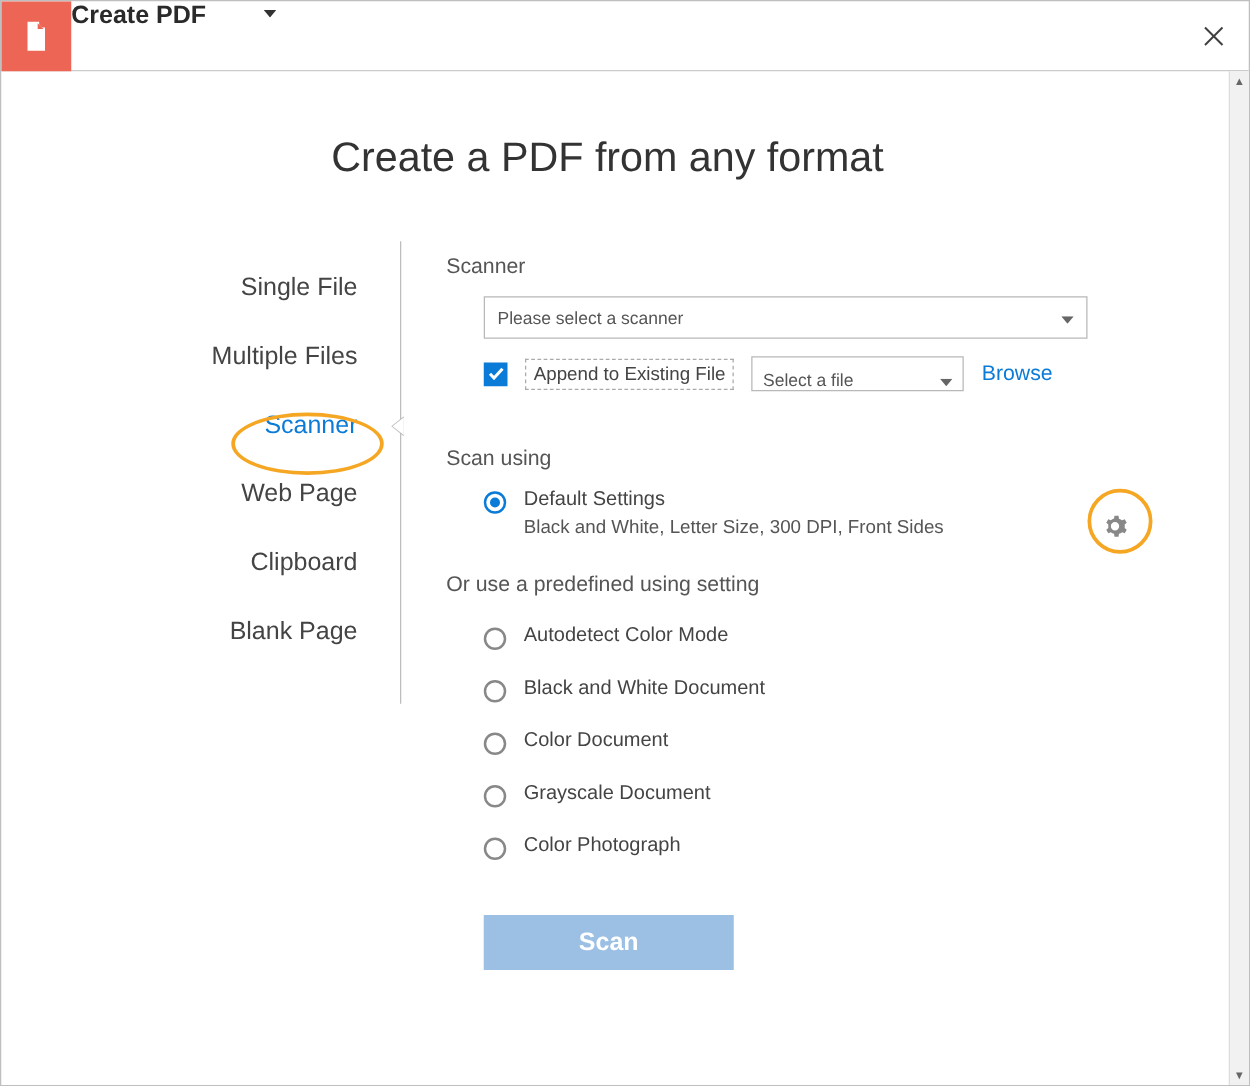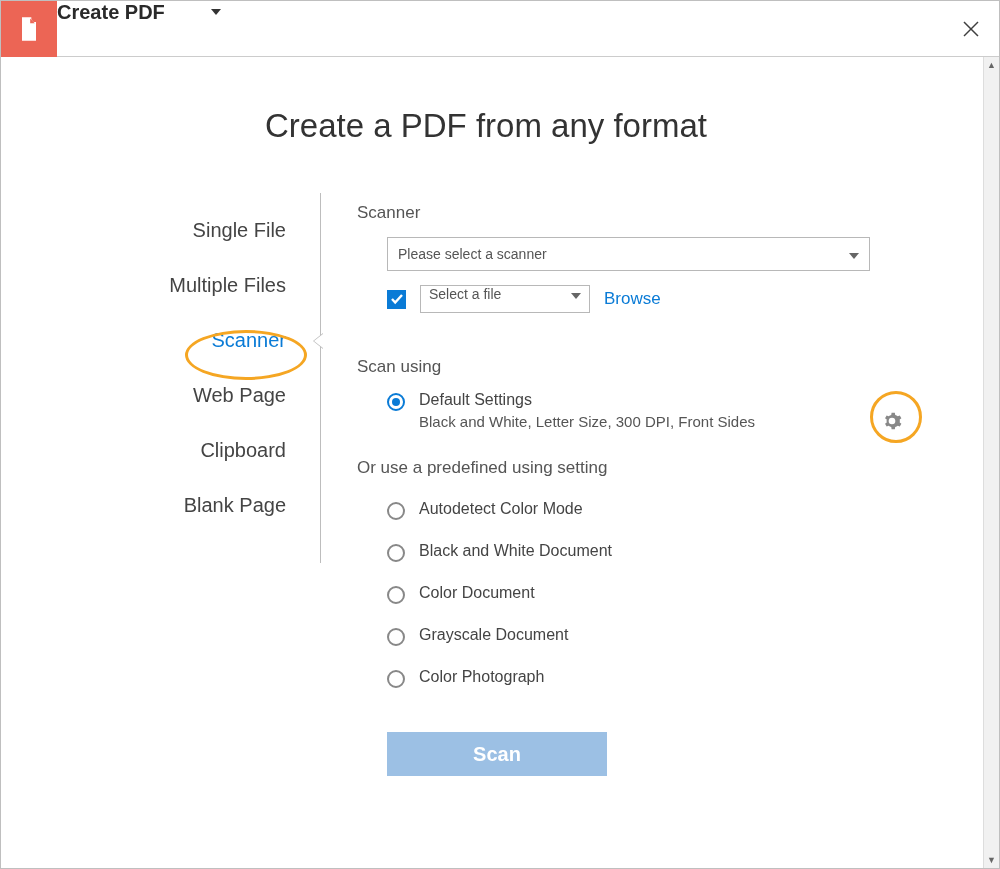--- a/index.html
+++ b/index.html
@@ -188,21 +188,21 @@
     font-size: 15px;
     color: #444;
     border: 1px dashed #aaa;
     padding: 3px 6px;
   }
   .file-select {
     border: 1px solid #b8b8b8;
     height: 28px;
     width: 170px;
     display: flex;
-    align-items: flex-start;
+    align-items: flex-end;
     justify-content: space-between;
     padding: 0 8px;
     font-size: 14px;
     color: #555;
     cursor: pointer;
   }
   .browse-link {
     color: #0a7bd6;
     font-size: 17px;
     cursor: pointer;
@@ -252,21 +252,21 @@
 
   .predef-label {
     font-size: 17px;
     color: #555;
     margin: 28px 0 14px 0;
   }
   .predef .radio-row { margin-top: 22px; }
 
   .scan-btn {
     margin: 44px 0 0 30px;
-    width: 220px;
+    width: 200px;
     height: 44px;
     background: #9cc0e4;
     color: #fff;
     font-size: 20px;
     font-weight: 600;
     display: flex;
     align-items: center;
     justify-content: center;
     cursor: pointer;
   }
@@ -330,20 +330,21 @@
               </svg>
           </span>
         </div>
 
         <div class="row-append">
           <div class="chk">
             <svg width="14" height="14" viewBox="0 0 14 14">
               <path d="M2 7l3.2 3.5L12 3" fill="none" stroke-width="2.4"></path>
             </svg>
           </div>
+          <span class="append-label">Append to Existing File</span>
           <div class="file-select">
             <span>Select a file</span>
             <span>
               <svg width="10" height="6" viewBox="0 0 10 6">
                   <path d="M0 0l5 6 5-6z" fill="#666"></path>
                 </svg>
             </span>
           </div>
           <span class="browse-link">Browse</span>
         </div>

